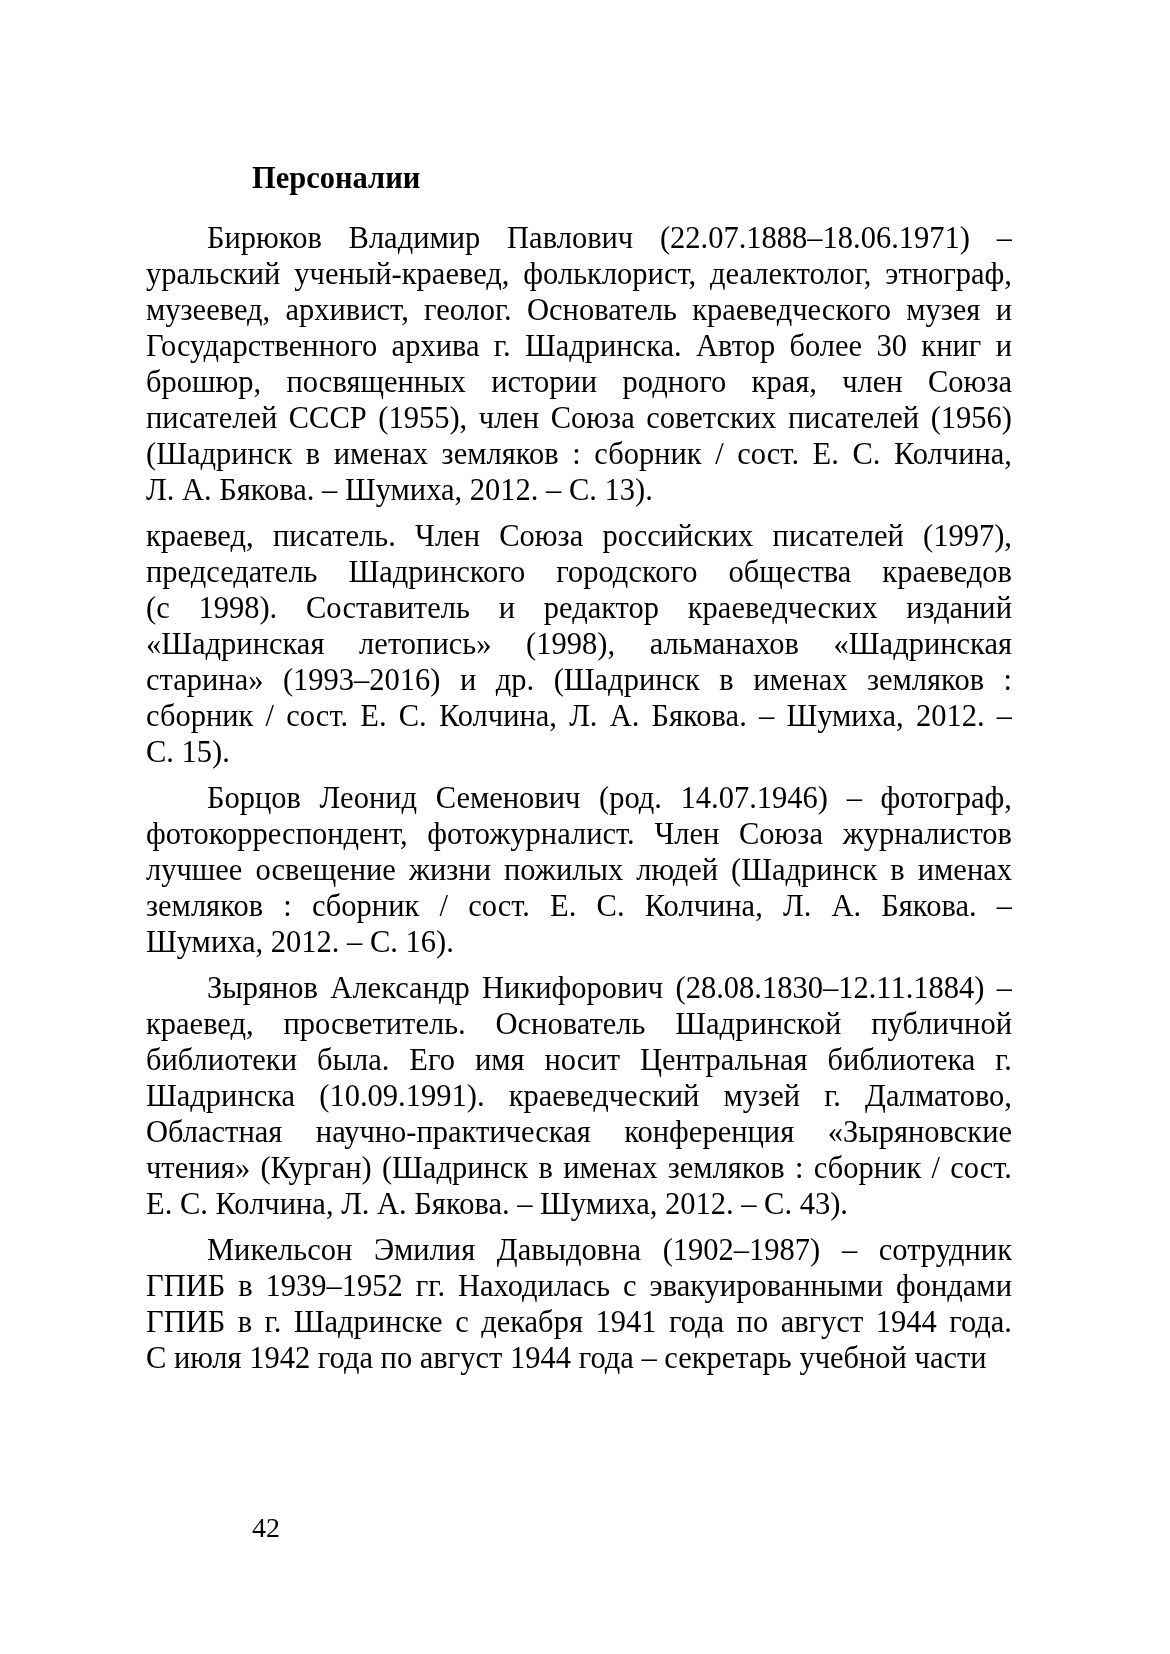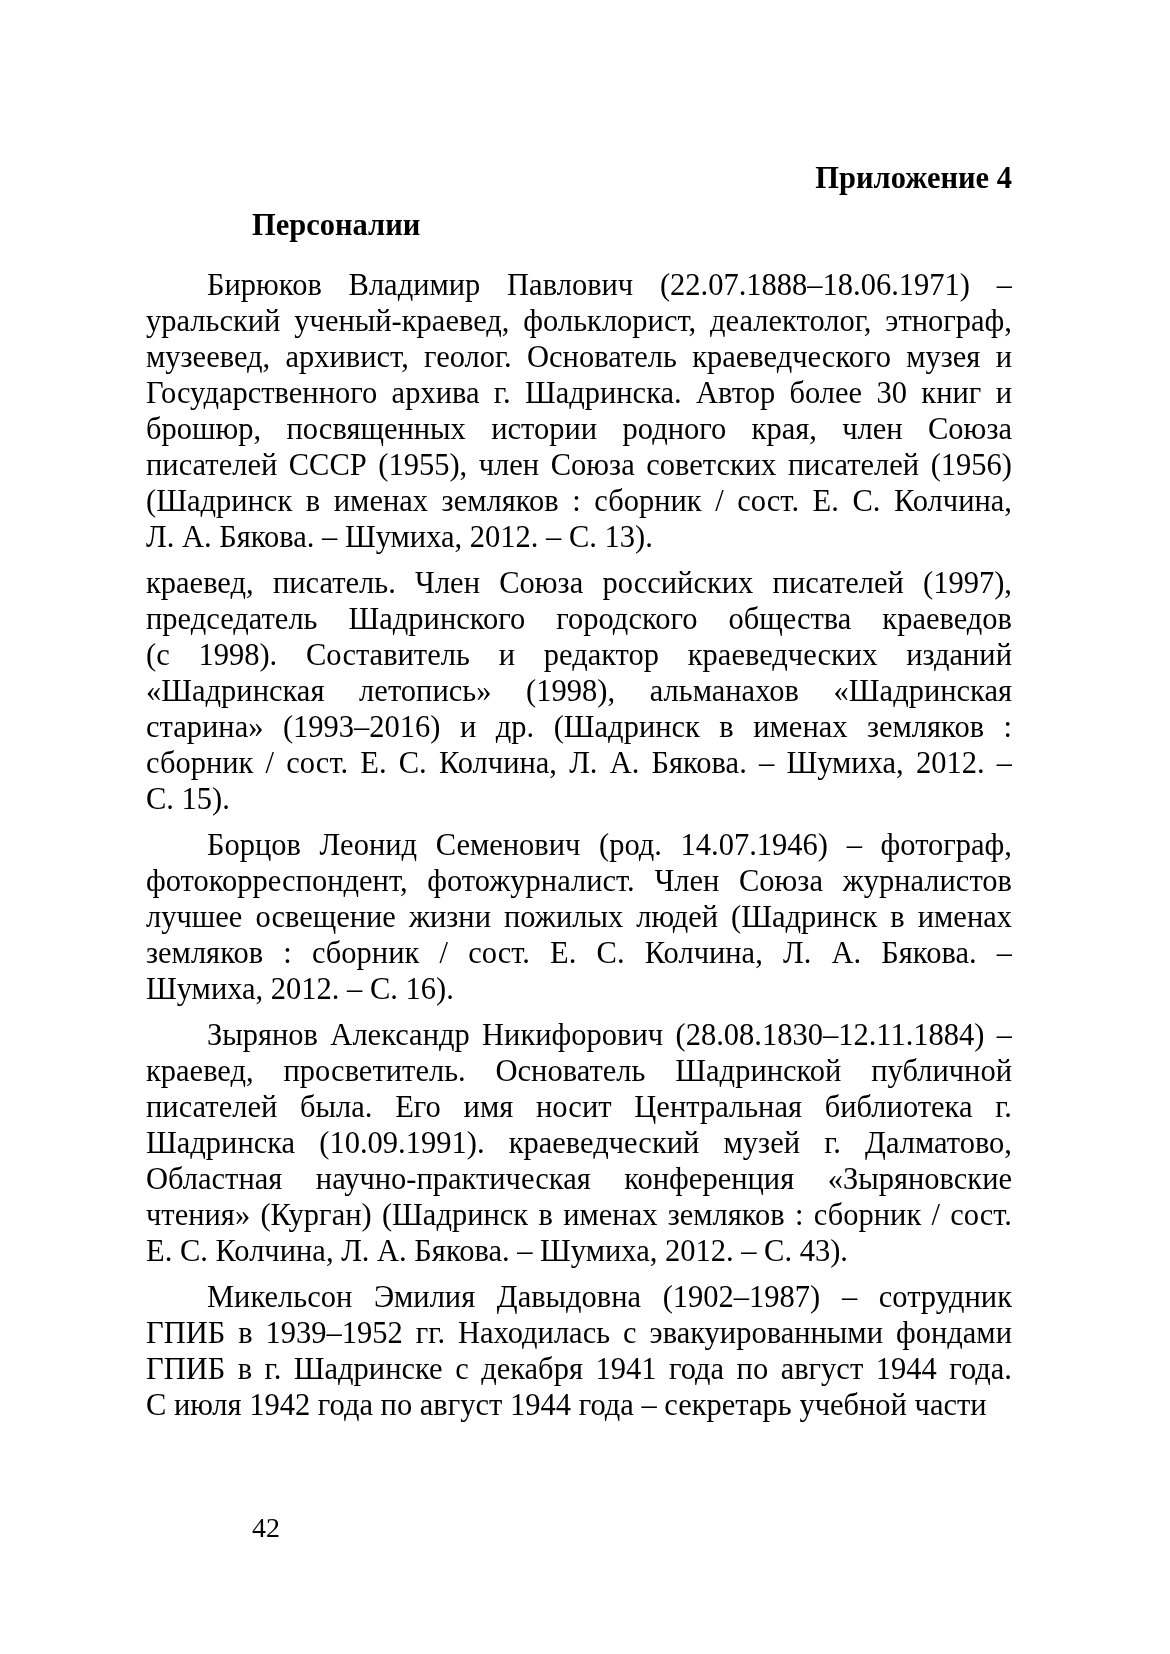--- a/index.html
+++ b/index.html
@@ -51,21 +51,20 @@
     top: 1510px;
     font-size: 28px;
     line-height: 36px;
   }
 </style>
 </head>
 <body>
 
 <div class="page">
   <div class="content">
-    <div class="appendix-label">Приложение 4</div>
     <div class="section-title">Персоналии</div>
     <div id="paragraphs">
         <div class="para">
           <div class="line first">Бирюков Владимир Павлович (22.07.1888–18.06.1971) –</div>
           <div class="line">уральский ученый-краевед, фольклорист, деалектолог, этнограф,</div>
           <div class="line">музеевед, архивист, геолог. Основатель краеведческого музея и</div>
           <div class="line">Государственного архива г. Шадринска. Автор более 30 книг и</div>
           <div class="line">брошюр, посвященных истории родного края, член Союза</div>
           <div class="line">писателей СССР (1955), член Союза советских писателей (1956)</div>
           <div class="line">(Шадринск в именах земляков : сборник / сост. Е. С. Колчина,</div>
@@ -83,21 +82,21 @@
         <div class="para">
           <div class="line first">Борцов Леонид Семенович (род. 14.07.1946) – фотограф,</div>
           <div class="line">фотокорреспондент, фотожурналист. Член Союза журналистов</div>
           <div class="line">лучшее освещение жизни пожилых людей (Шадринск в именах</div>
           <div class="line">земляков : сборник / сост. Е. С. Колчина, Л. А. Бякова. –</div>
           <div class="line last">Шумиха, 2012. – С. 16).</div>
         </div>
         <div class="para">
           <div class="line first">Зырянов Александр Никифорович (28.08.1830–12.11.1884) –</div>
           <div class="line">краевед, просветитель. Основатель Шадринской публичной</div>
-          <div class="line">писателей была. Его имя носит Центральная библиотека г.</div>
+          <div class="line">библиотеки была. Его имя носит Центральная библиотека г.</div>
           <div class="line">Шадринска (10.09.1991). краеведческий музей г. Далматово,</div>
           <div class="line">Областная научно-практическая конференция «Зыряновские</div>
           <div class="line">чтения» (Курган) (Шадринск в именах земляков : сборник / сост.</div>
           <div class="line last">Е. С. Колчина, Л. А. Бякова. – Шумиха, 2012. – С. 43).</div>
         </div>
         <div class="para">
           <div class="line first">Микельсон Эмилия Давыдовна (1902–1987) – сотрудник</div>
           <div class="line">ГПИБ в 1939–1952 гг. Находилась с эвакуированными фондами</div>
           <div class="line">ГПИБ в г. Шадринске с декабря 1941 года по август 1944 года.</div>
           <div class="line last">С июля 1942 года по август 1944 года – секретарь учебной части</div>

